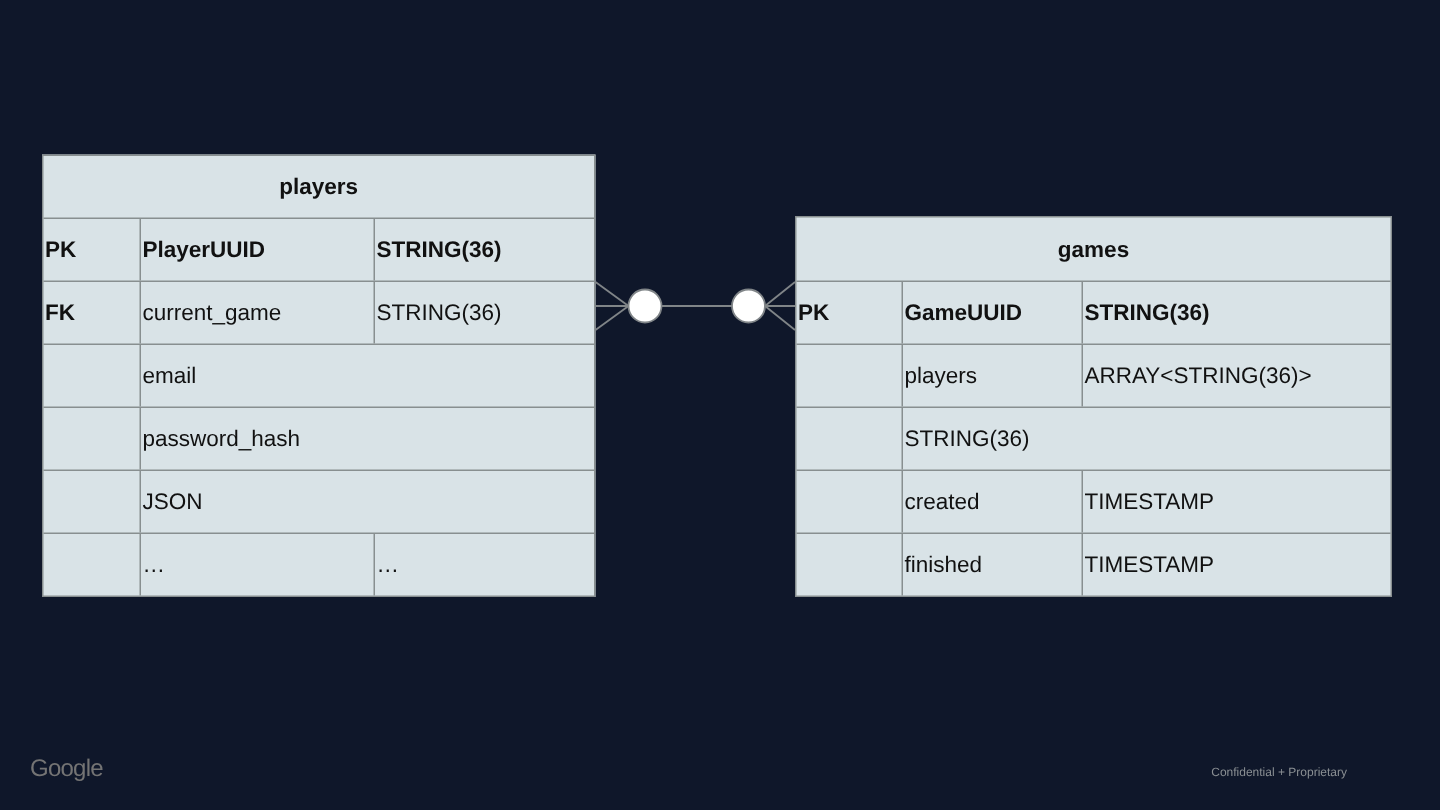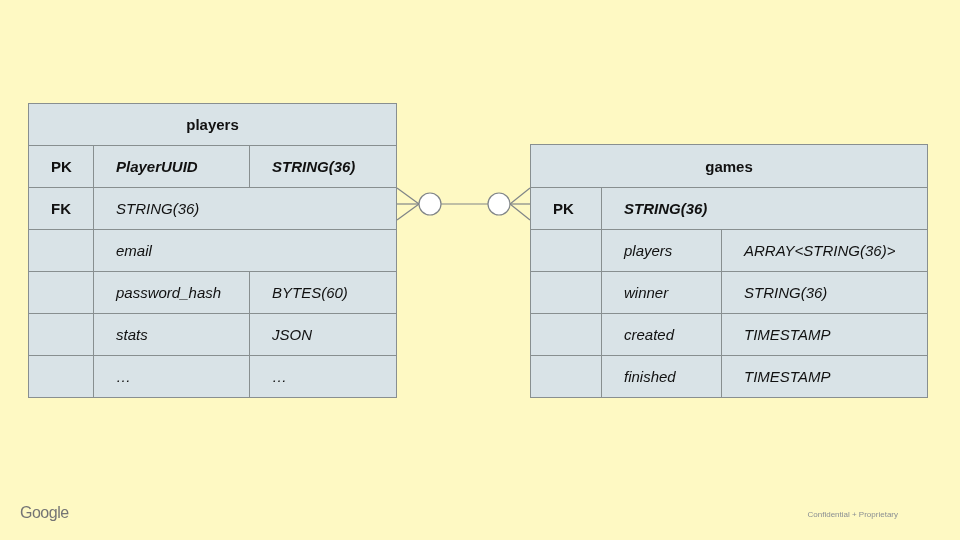--- a/index.html
+++ b/index.html
@@ -5,21 +5,21 @@
   html, body {
     margin: 0;
     padding: 0;
     background: #ffffff;
     font-family: "Liberation Sans", sans-serif;
   }
   .slide {
     position: relative;
     width: 960px;
     height: 540px;
-    background: #fef9c3;
+    background: #0f172a;
     overflow: hidden;
   }
 
   
   .er-table {
     position: absolute;
     box-sizing: border-box;
     border: 1px solid #888f90;
     background: #d9e3e7;
     color: #111111;
@@ -41,27 +41,27 @@
   .er-row {
     box-sizing: border-box;
     display: flex;
     height: 42px;
     border-top: 1px solid #888f90;
   }
   .cell {
     box-sizing: border-box;
     display: flex;
     align-items: center;
-    padding-left: 22px;
+    padding-left: 1px;
     overflow: hidden;
     white-space: nowrap;
   }
   .keycell { font-weight: bold; }
   .er-row.bold .cell { font-weight: bold; }
-  .c2, .c3 { border-left: 1px solid #888f90; font-style: italic; }
+  .c2, .c3 { border-left: 1px solid #888f90; }
 
   .er-table-players .c1 { width: 64px; }
   .er-table-players .c2 { width: 156px; }
   .er-table-players .c3 { flex: 1; }
 
   .er-table-games .c1 { width: 70px; }
   .er-table-games .c2 { width: 120px; }
   .er-table-games .c3 { flex: 1; }
 
   
@@ -99,34 +99,33 @@
   <div class="er-table er-table-players">
     <div class="er-header">players</div>
     <div>
         <div class="er-row bold">
           <div class="cell c1 keycell">PK</div>
           <div class="cell c2">PlayerUUID</div>
           <div class="cell c3">STRING(36)</div>
         </div>
         <div class="er-row">
           <div class="cell c1 keycell">FK</div>
+          <div class="cell c2">current_game</div>
           <div class="cell c3">STRING(36)</div>
         </div>
         <div class="er-row">
           <div class="cell c1 keycell"></div>
           <div class="cell c2">email</div>
         </div>
         <div class="er-row">
           <div class="cell c1 keycell"></div>
           <div class="cell c2">password_hash</div>
-          <div class="cell c3">BYTES(60)</div>
         </div>
         <div class="er-row">
           <div class="cell c1 keycell"></div>
-          <div class="cell c2">stats</div>
           <div class="cell c3">JSON</div>
         </div>
         <div class="er-row">
           <div class="cell c1 keycell"></div>
           <div class="cell c2">…</div>
           <div class="cell c3">…</div>
         </div>
       </div>
   </div>
 
@@ -151,30 +150,30 @@
         <path d="M114,22 L134,38"></path>
       </g>
     </g>
   </svg>
 
   <div class="er-table er-table-games">
     <div class="er-header">games</div>
     <div>
         <div class="er-row bold">
           <div class="cell c1 keycell">PK</div>
+          <div class="cell c2">GameUUID</div>
           <div class="cell c3">STRING(36)</div>
         </div>
         <div class="er-row">
           <div class="cell c1 keycell"></div>
           <div class="cell c2">players</div>
           <div class="cell c3">ARRAY&lt;STRING(36)&gt;</div>
         </div>
         <div class="er-row">
           <div class="cell c1 keycell"></div>
-          <div class="cell c2">winner</div>
           <div class="cell c3">STRING(36)</div>
         </div>
         <div class="er-row">
           <div class="cell c1 keycell"></div>
           <div class="cell c2">created</div>
           <div class="cell c3">TIMESTAMP</div>
         </div>
         <div class="er-row">
           <div class="cell c1 keycell"></div>
           <div class="cell c2">finished</div>

